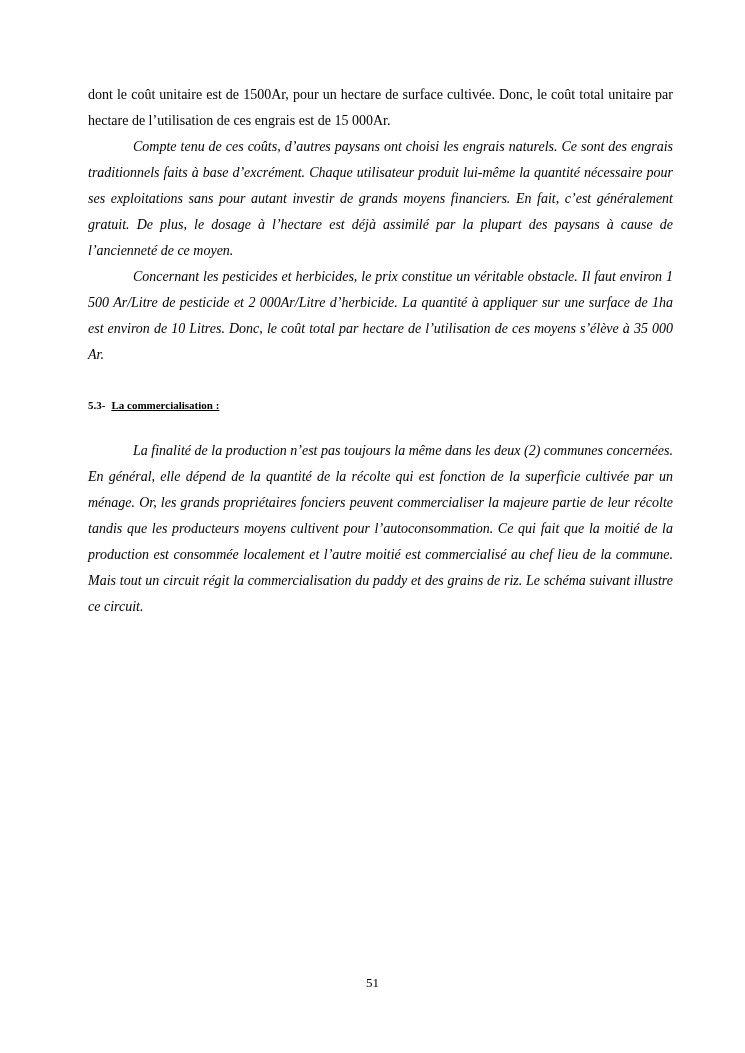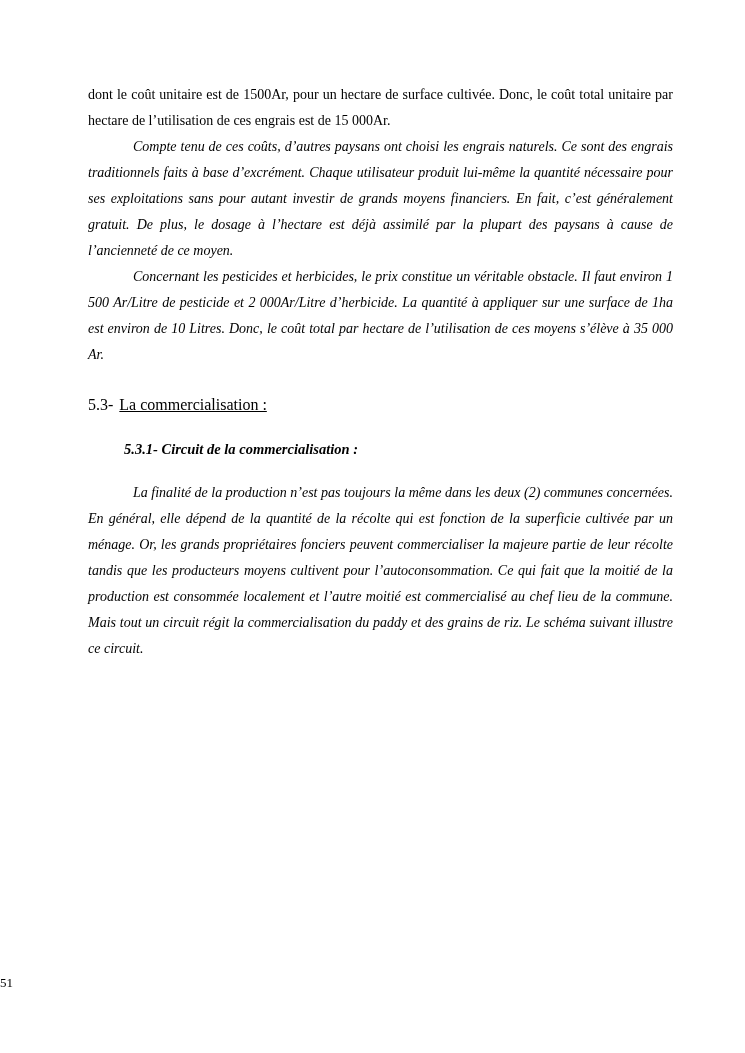--- a/index.html
+++ b/index.html
@@ -28,22 +28,22 @@
     text-align: justify;
     color: #000000;
   }
   .para.indent {
     text-indent: 45px;
     font-style: italic;
   }
   .section-heading {
     margin-top: 26px;
     margin-bottom: 22px;
-    font-size: 16px;
-    font-weight: normal;
+    font-size: 11px;
+    font-weight: bold;
     line-height: 22px;
     color: #000000;
   }
   .section-heading .section-number {
     padding-right: 6px;
   }
   .section-heading .section-title {
     text-decoration: underline;
   }
   .subsection-heading {
@@ -53,40 +53,40 @@
     font-weight: bold;
     font-style: italic;
     line-height: 22px;
     color: #000000;
   }
   .page-number {
     position: absolute;
     left: 0;
     right: 0;
     bottom: 78px;
+    text-align: center;
     font-size: 13px;
     color: #000000;
   }
 </style>
 </head>
 <body>
 
 <div class="page">
   <div class="content">
 
     <p class="para">dont le coût unitaire est de 1500Ar, pour un hectare de surface cultivée. Donc, le coût total unitaire par hectare de l’utilisation de ces engrais est de 15 000Ar.</p>
 
     <p class="para indent">Compte tenu de ces coûts, d’autres paysans ont choisi les engrais naturels. Ce sont des engrais traditionnels faits à base d’excrément. Chaque utilisateur produit lui-même la quantité nécessaire pour ses exploitations sans pour autant investir de grands moyens financiers. En fait, c’est généralement gratuit. De plus, le dosage à l’hectare est déjà assimilé par la plupart des paysans à cause de l’ancienneté de ce moyen.</p>
 
     <p class="para indent">Concernant les pesticides et herbicides, le prix constitue un véritable obstacle. Il faut environ 1 500 Ar/Litre de pesticide et 2 000Ar/Litre d’herbicide. La quantité à appliquer sur une surface de 1ha est environ de 10 Litres. Donc, le coût total par hectare de l’utilisation de ces moyens s’élève à 35 000 Ar.</p>
 
     <h2 class="section-heading">
       <span class="section-number">5.3-</span><span class="section-title">La commercialisation :</span>
     </h2>
 
-    <h3 class="subsection-heading">5.3.1- Circuit de la commercialisation :</h3>
 
     <p class="para indent">La finalité de la production n’est pas toujours la même dans les deux (2) communes concernées. En général, elle dépend de la quantité de la récolte qui est fonction de la superficie cultivée par un ménage. Or, les grands propriétaires fonciers peuvent commercialiser la majeure partie de leur récolte tandis que les producteurs moyens cultivent pour l’autoconsommation. Ce qui fait que la moitié de la production est consommée localement et l’autre moitié est commercialisé au chef lieu de la commune. Mais tout un circuit régit la commercialisation du paddy et des grains de riz. Le schéma suivant illustre ce circuit.</p>
 
   </div>
 
   <div class="page-number">51</div>
 </div>
 
 </body></html>

